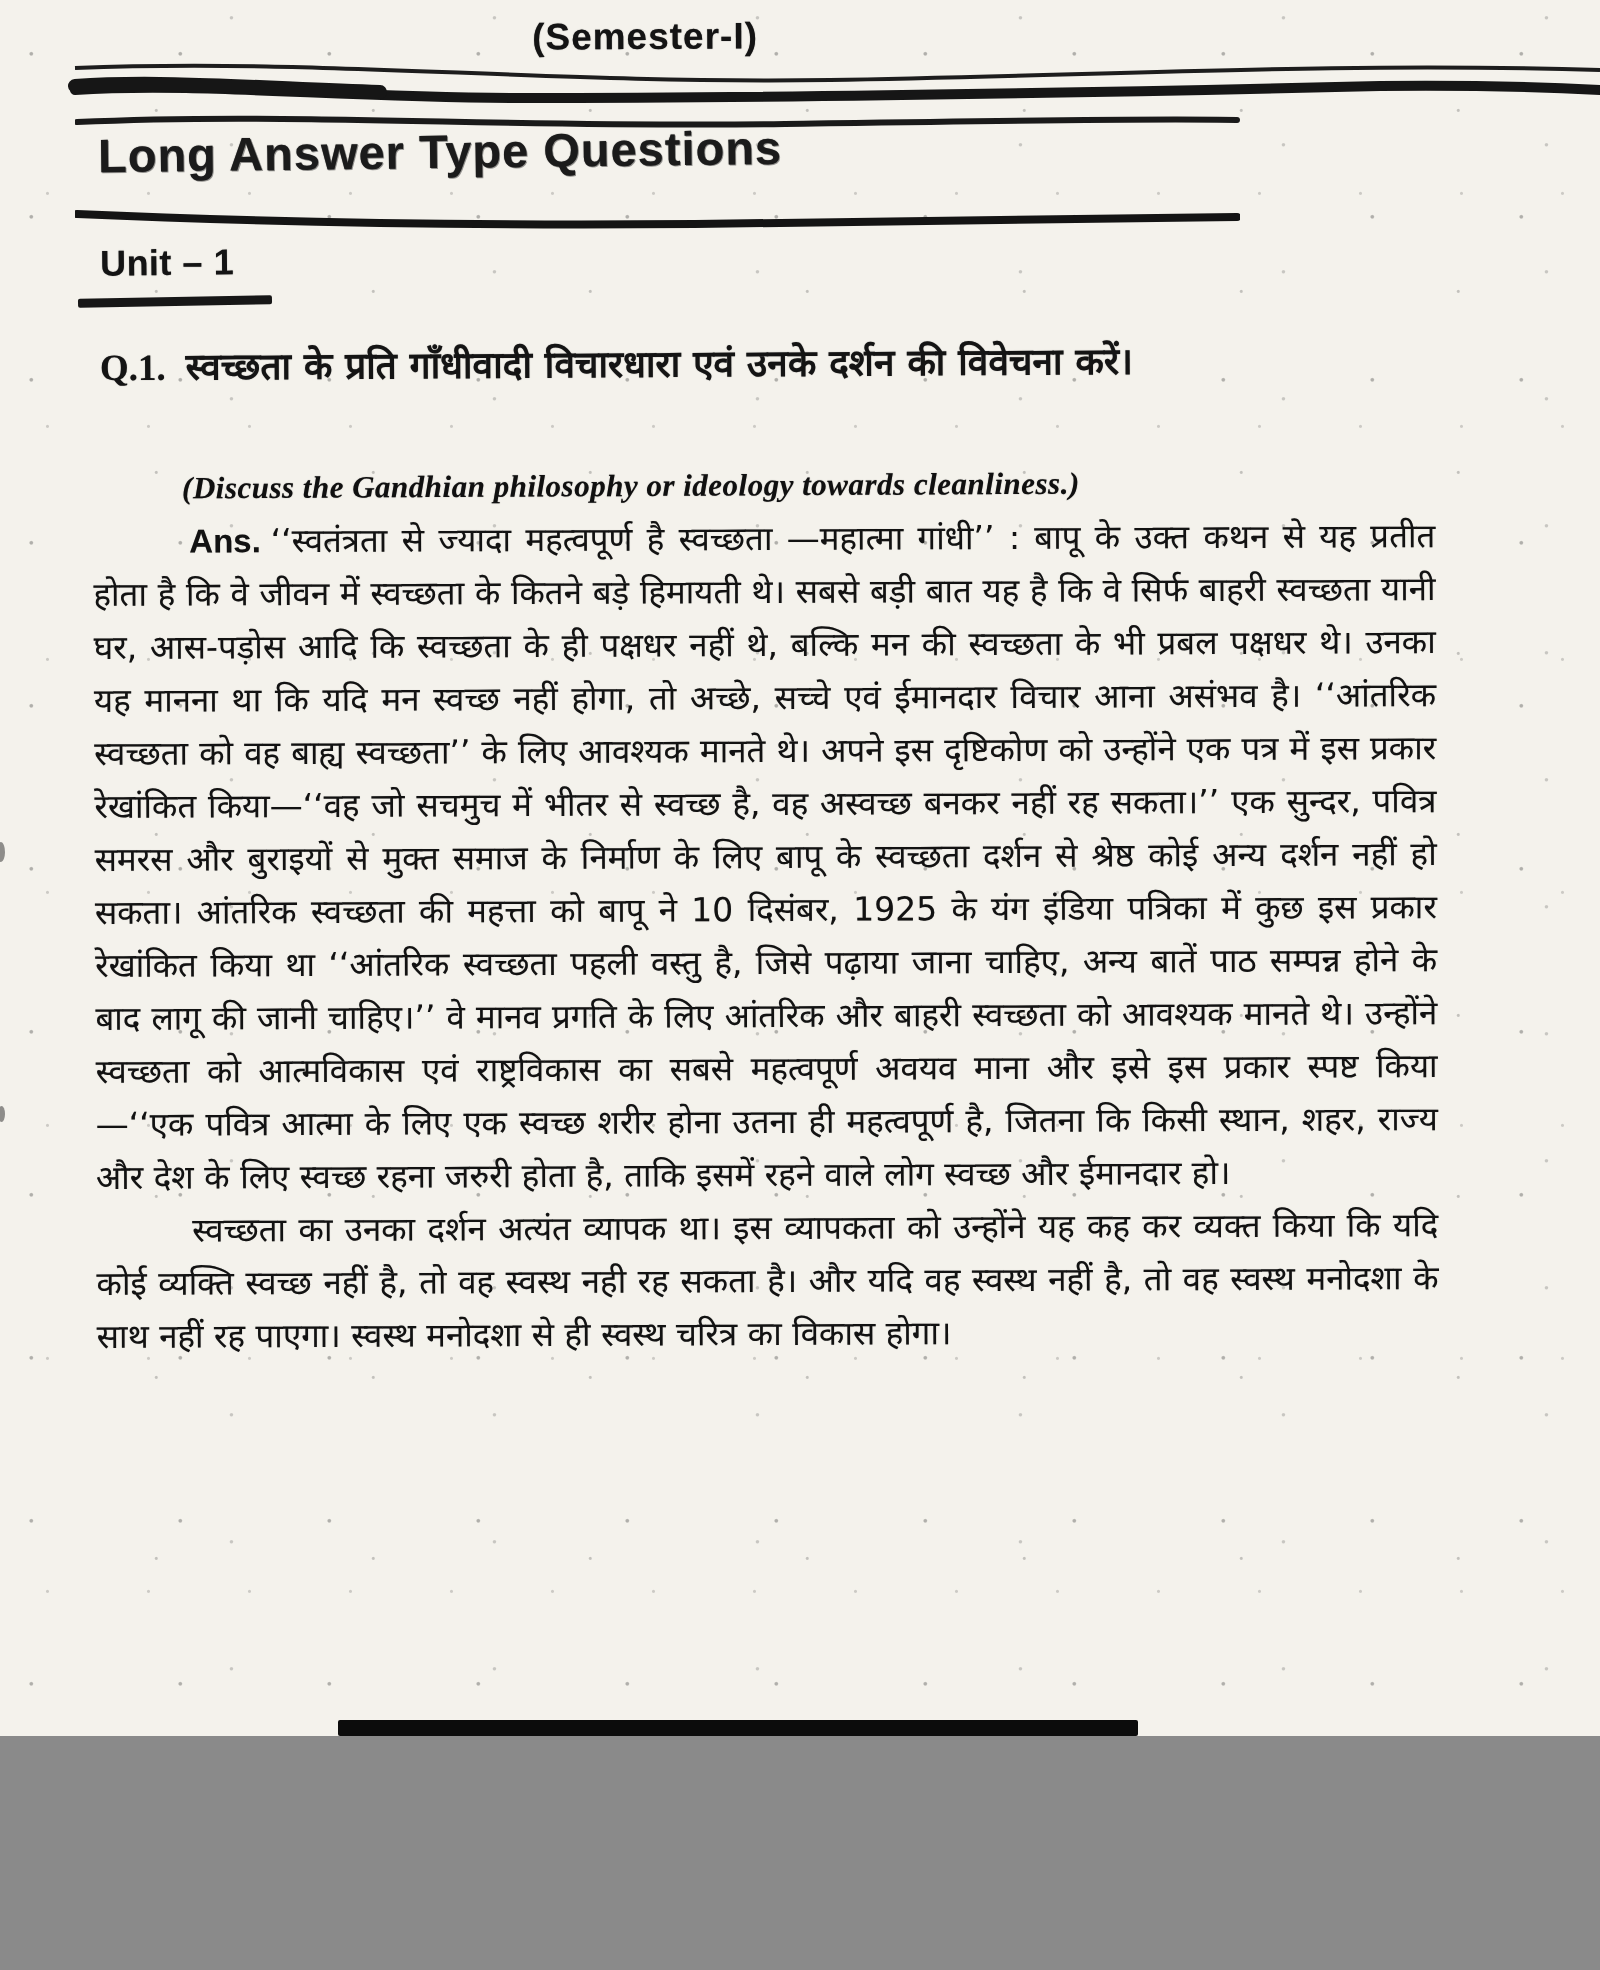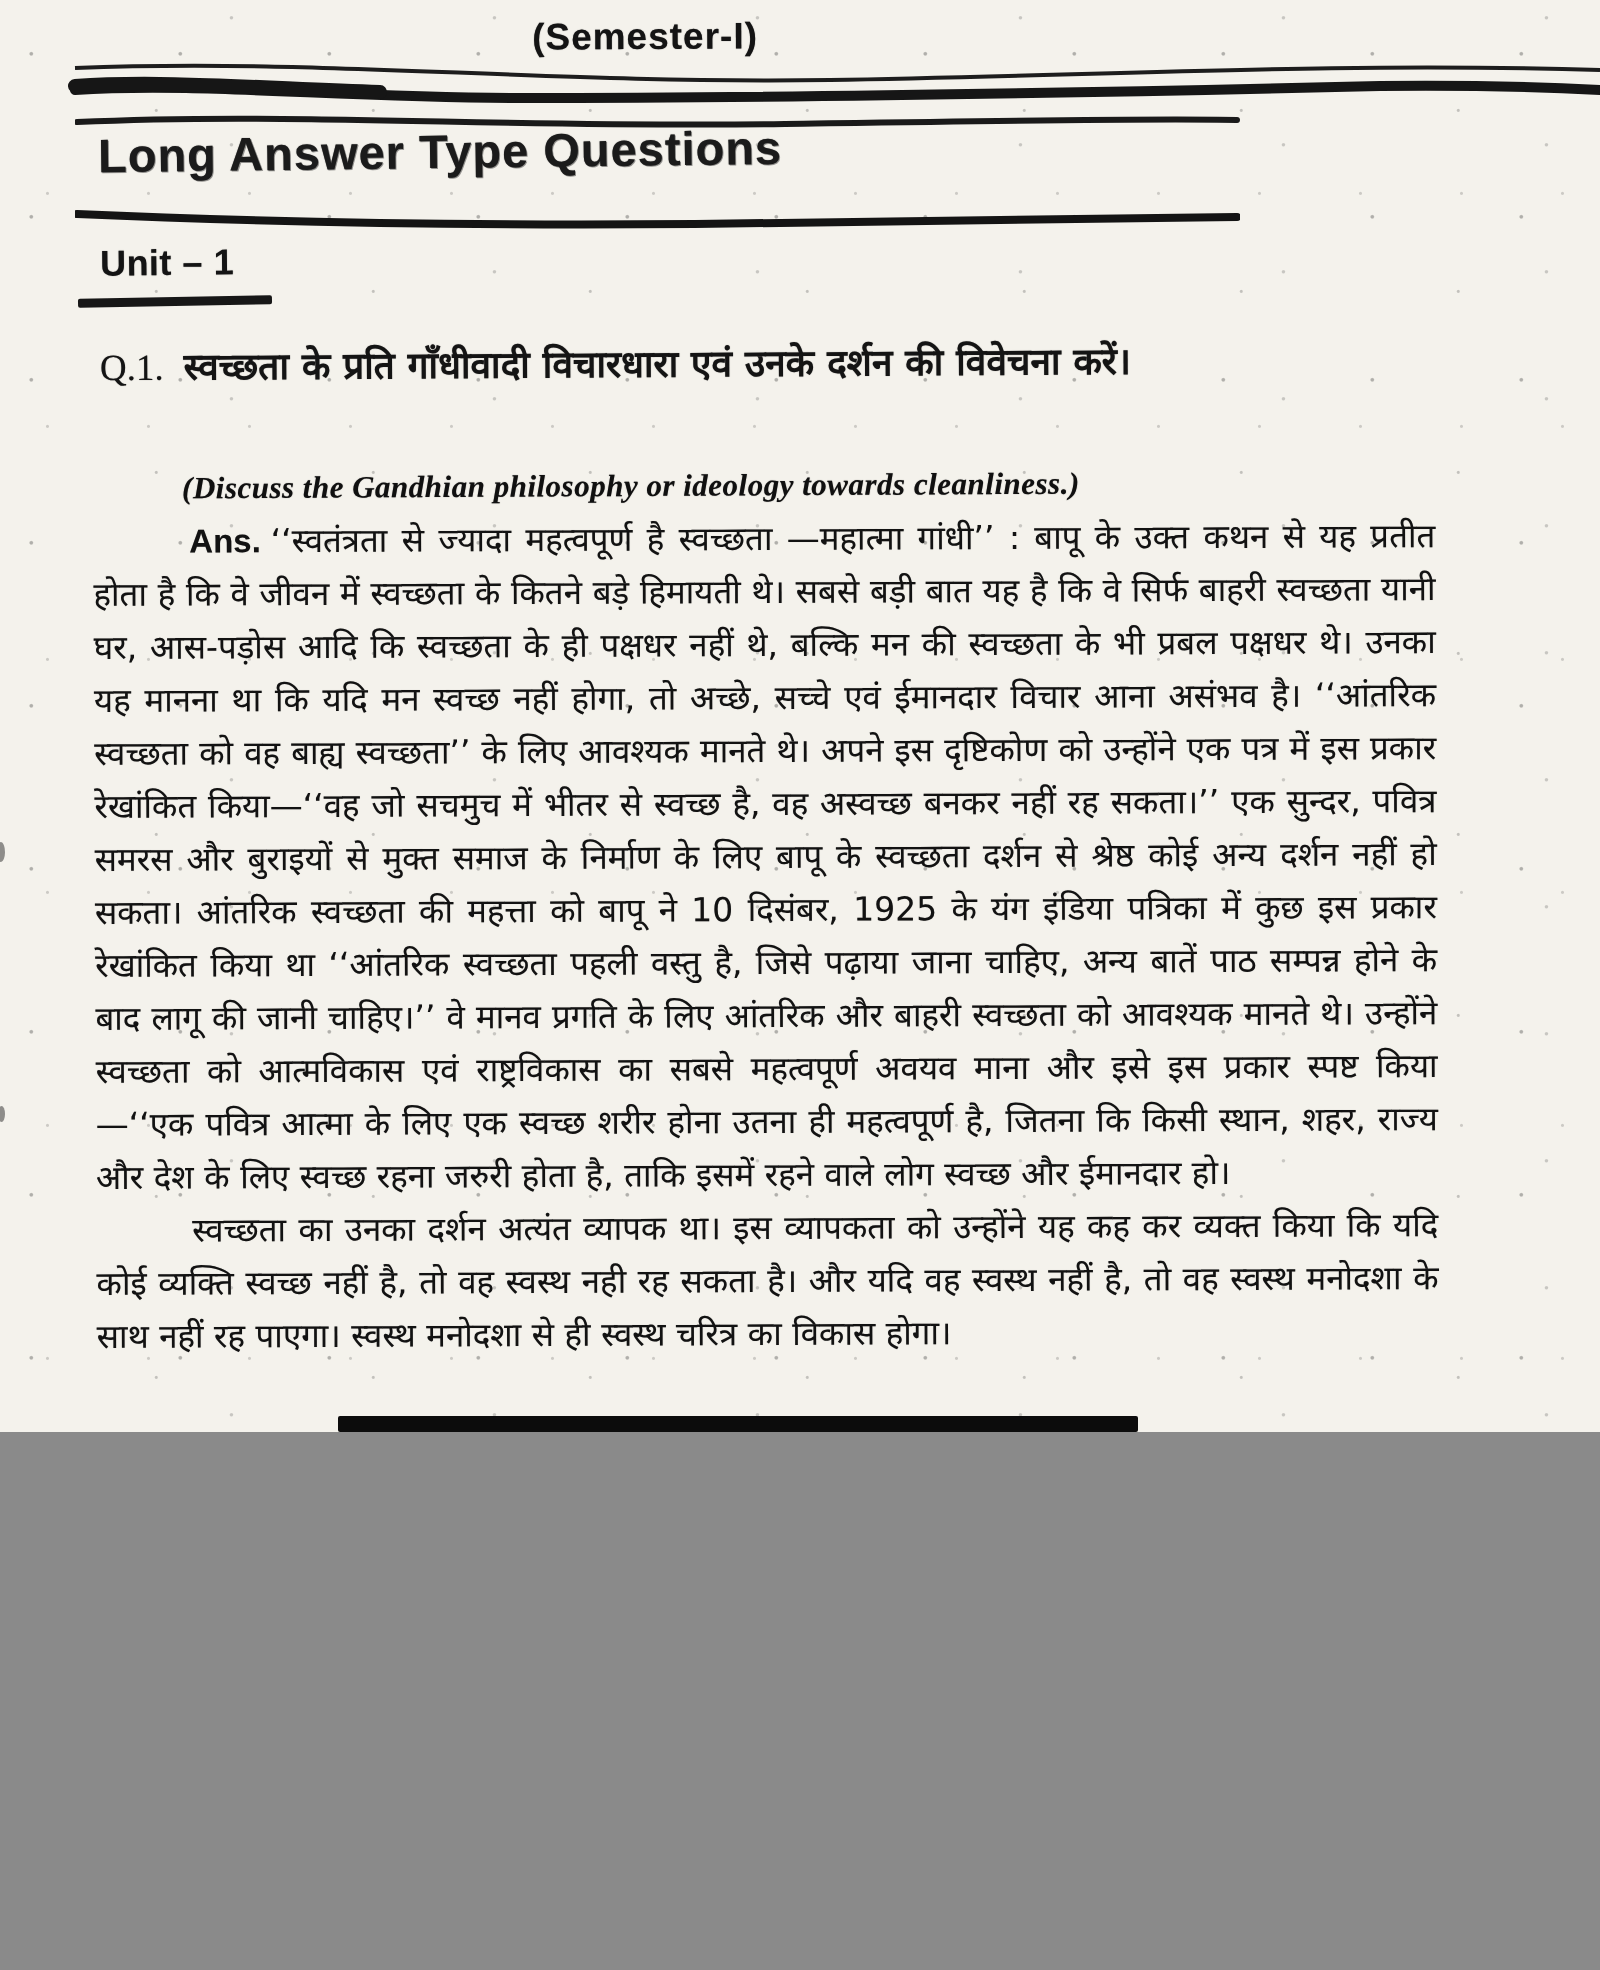--- a/index.html
+++ b/index.html
@@ -1,18 +1,18 @@
 <!DOCTYPE html>
 <html><head>
 <meta charset="utf-8">
 <style>
   html,body{margin:0;padding:0;background:#8a8a8a;}
   .page{
     position:relative;
-    width:1600px;height:1432px;
+    width:1600px;height:1736px;
     margin:0 auto;
     background-color:#f4f2ec;
     background-image:
       radial-gradient(circle at 21% 33%, rgba(20,20,20,.30) 0 1.2px, transparent 2.4px),
       radial-gradient(circle at 72% 61%, rgba(20,20,20,.22) 0 1px, transparent 2px),
       radial-gradient(circle at 47% 83%, rgba(20,20,20,.18) 0 1px, transparent 2px),
       radial-gradient(circle at 88% 14%, rgba(20,20,20,.20) 0 1.1px, transparent 2.2px);
     background-size:149px 163px, 217px 181px, 101px 233px, 263px 127px;
     overflow:hidden;
     font-family:"DejaVu Sans", sans-serif;
@@ -50,21 +50,21 @@
   }
   .question{
     position:absolute;top:336px;left:100px;width:1345px;
     display:flex;gap:20px;
     font-weight:700;font-size:37px;line-height:56px;
     text-shadow:0 0 1px rgba(0,0,0,.45);
     transform:rotate(-.35deg);
   }
   .qnum{
     font-family:"Liberation Serif", serif;
-    font-weight:400;flex:0 0 auto;
+    font-weight:700;flex:0 0 auto;
   }
   .qtext{flex:1 1 auto;}
   .qenglish{
     position:absolute;top:468px;left:182px;
     font-family:"Liberation Serif", serif;
     font-style:italic;font-weight:700;font-size:31px;letter-spacing:.5px;
     color:#101010;
     text-shadow:0 0 1px rgba(0,0,0,.5);
     transform:rotate(-.3deg);
     white-space:nowrap;

